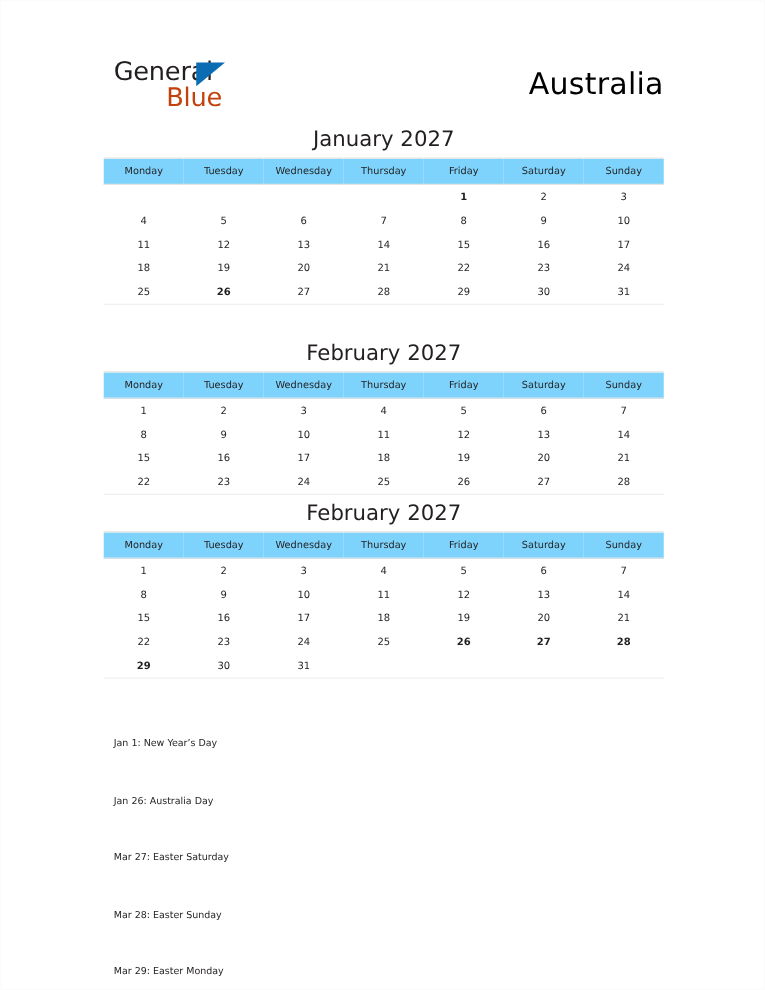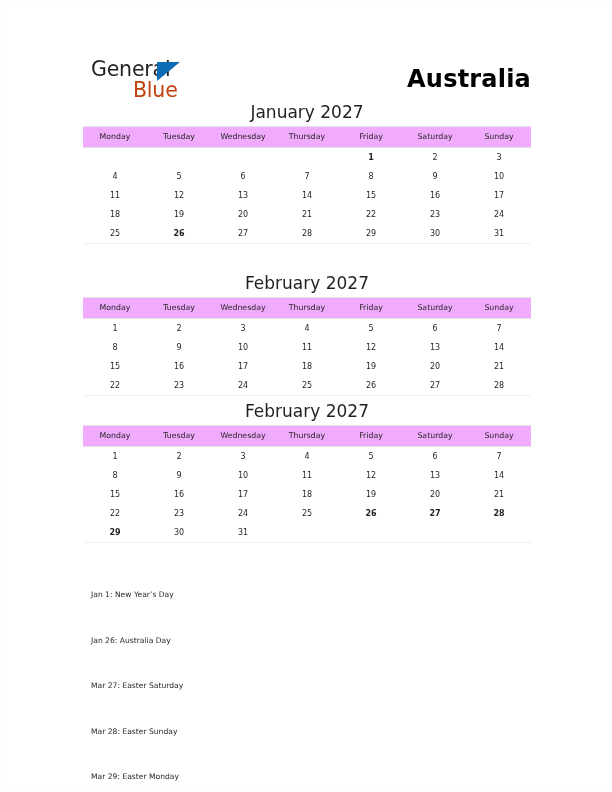--- a/index.html
+++ b/index.html
@@ -21,21 +21,21 @@
     width: 612px;
     height: 792px;
     background: #ffffff;
     border: 1px solid #fbfbfb;
     box-sizing: border-box;
   }
 
   
   .header {
     position: absolute;
-    left: 0; top: 12px;
+    left: 0; top: 0;
     width: 612px;
     height: 100px;
   }
   .logo {
     position: absolute;
     left: 90px;
     top: 44px;
     width: 160px;
     height: 46px;
   }
@@ -64,21 +64,21 @@
     font-size: 20.5px;
     letter-spacing: -0.2px;
     color: #c2410c;
     line-height: 24px;
   }
   .country-title {
     position: absolute;
     right: 82px;
     top: 52px;
     font-size: 24px;
-    font-weight: bold;
+    font-weight: normal;
     color: #000000;
     letter-spacing: 0.2px;
   }
 
   
   .month {
     position: absolute;
     left: 82px;
     width: 448px;
   }
@@ -93,21 +93,21 @@
     color: #231f20;
     margin: 0 0 7px 0;
     line-height: 13px;
   }
   table.cal {
     width: 448px;
     border-collapse: collapse;
     table-layout: fixed;
   }
   table.cal thead th {
-    background: #f0abfc;
+    background: #7dd3fc;
     border-top: 1px solid #e3e3e3;
     border-bottom: 1px solid #e3e3e3;
     font-size: 7.8px;
     font-weight: normal;
     color: #231f20;
     padding: 5px 0 5px 0;
     text-align: center;
     line-height: 10px;
   }
   table.cal tbody td {

